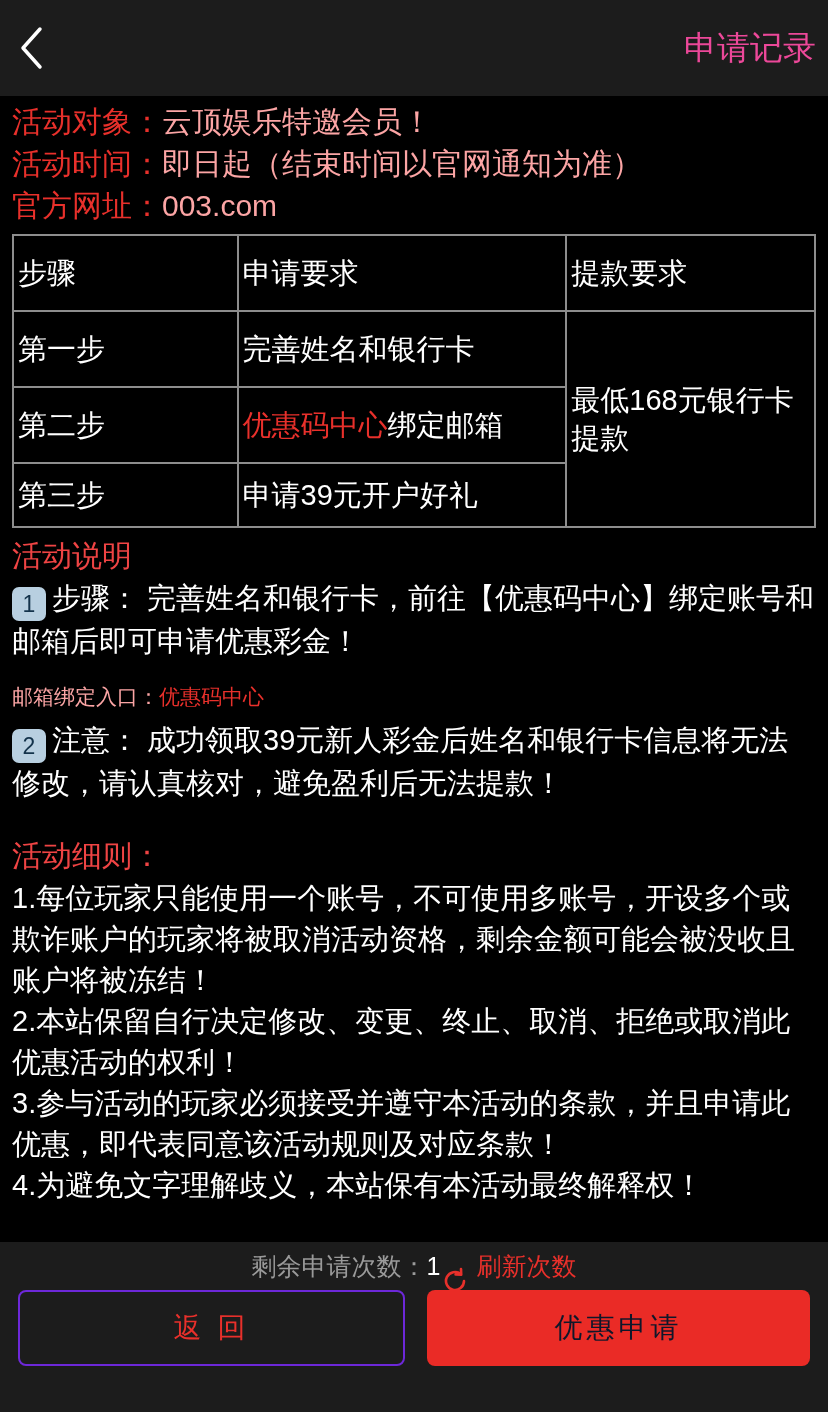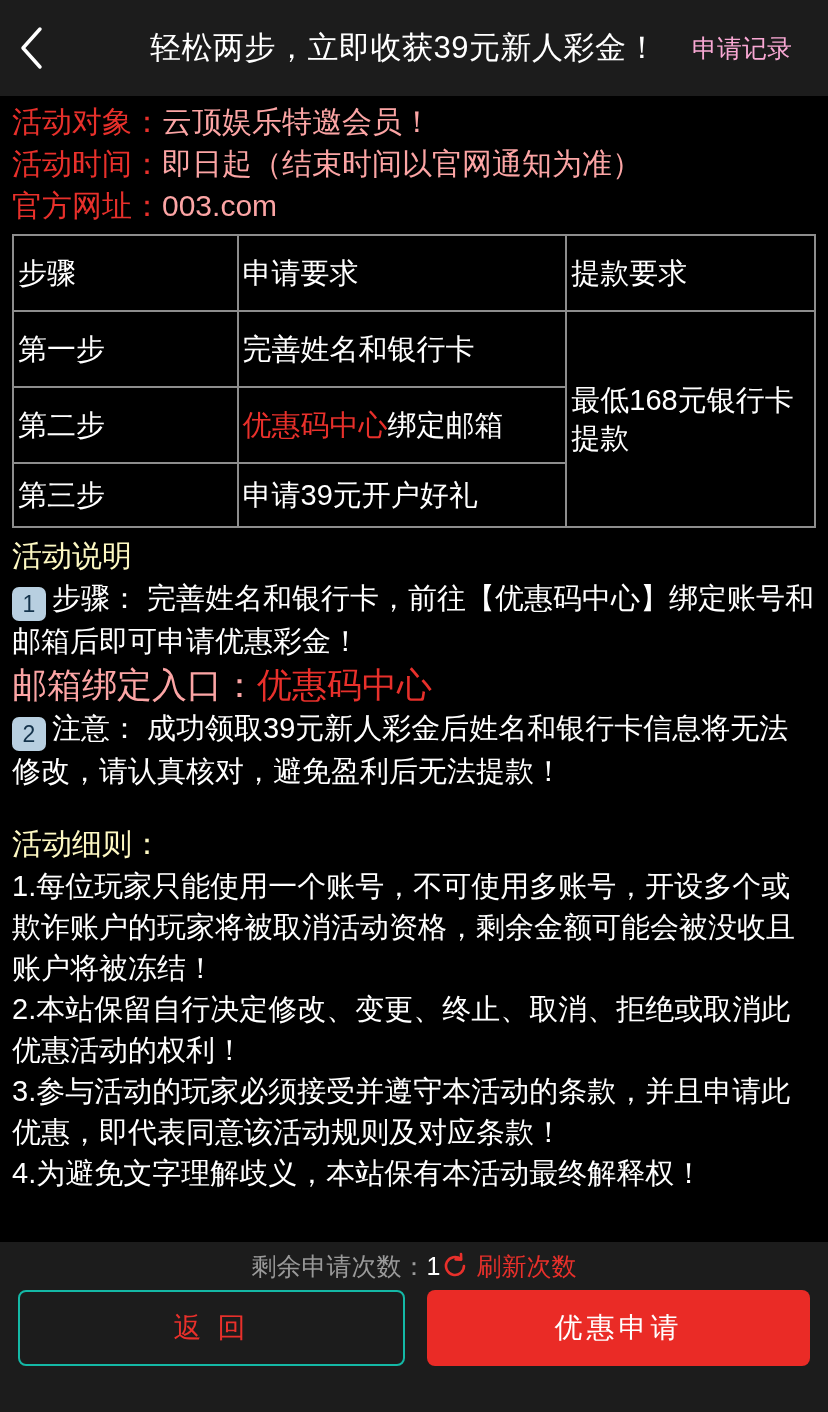--- a/index.html
+++ b/index.html
@@ -42,25 +42,25 @@
     top: 50%;
     transform: translateY(-50%);
     text-align: center;
     font-size: 31px;
     line-height: 40px;
     color: #ffffff;
     letter-spacing: 0.5px;
   }
   .header-action {
     position: absolute;
-    right: 36px;
+    right: 12px;
     top: 50%;
     transform: translateY(-50%);
-    color: #f9a8d4;
-    font-size: 25px;
+    color: #ec4899;
+    font-size: 33px;
     white-space: nowrap;
   }
 
   
   .content {
     position: absolute;
     top: 96px;
     left: 0;
     right: 0;
     bottom: 170px;
@@ -96,21 +96,21 @@
   }
   table.steps th { height: 76px; }
   .col-step  { width: 28%; }
   .col-req   { width: 41%; margin-top: 8px; }
   .col-wd    { width: 31%; }
   .row-tall td { height: 76px; }
   .red-inline { color: #e8302b; }
 
   
   .sec-title {
-    color: #fef9c3;
+    color: #ef4444;
     font-size: 30px;
     line-height: 44px;
     margin-top: 4px;
   }
   .para {
     font-size: 29px;
     line-height: 41px;
     color: #ffffff;
     margin: 0;
   }
@@ -120,21 +120,21 @@
     height: 34px;
     line-height: 34px;
     text-align: center;
     border-radius: 7px;
     background: #b8cfe0;
     color: #13324a;
     font-size: 23px;
     vertical-align: -4px;
     margin-right: 6px;
   }
-  .entry-line { font-size: 35px; line-height: 46px; }
+  .entry-line { font-size: 21px; line-height: 46px; margin-top: 12px; }
   .gap { height: 26px; }
 
   .rules-list .para { margin: 0; }
 
   
   .bottom {
     position: absolute;
     left: 0;
     right: 0;
     bottom: 0;
@@ -149,21 +149,21 @@
     color: #9a9a9a;
     display: flex;
     align-items: center;
     justify-content: center;
     height: 48px;
   }
   .remain .count { color: #ffffff; }
   .refresh {
     color: #e8302b;
     display: inline-flex;
-    align-items: center;
+    align-items: flex-end;
     gap: 6px;
   }
   .refresh svg { display: block; }
   .btn-row {
     display: flex;
     gap: 22px;
     align-items: center;
   }
   .btn {
     flex: 1;
@@ -171,41 +171,40 @@
     border-radius: 8px;
     display: flex;
     align-items: center;
     justify-content: center;
     font-size: 28px;
     letter-spacing: 4px;
     cursor: pointer;
     user-select: none;
   }
   .btn-outline {
-    border: 2px solid #14b8a6;
+    border: 2px solid #6d28d9;
     color: #e8302b;
     background: transparent;
   }
   .btn-solid {
     background: #ea2b26;
-    color: #ffffff;
+    color: #0f172a;
   }
 </style>
 </head>
 <body>
 
 <div class="header">
   <div class="back-btn">
     <span>
       <svg width="28" height="46" viewBox="0 0 28 46" aria-hidden="true">
         <polyline points="22,4 5,23 22,42" fill="none" stroke="#ffffff" stroke-width="3.5" stroke-linecap="round" stroke-linejoin="round"></polyline>
       </svg>
     </span>
   </div>
-  <div class="header-title">轻松两步，立即收获39元新人彩金！</div>
   <div class="header-action">申请记录</div>
 </div>
 
 <div class="content">
 
   <div class="info-line">
     <span class="label-red">活动对象：</span><span class="val-white">云顶娱乐特邀会员！</span>
   </div>
   <div class="info-line">
     <span class="label-red">活动时间：</span><span class="val-white">即日起（结束时间以官网通知为准）</span>

